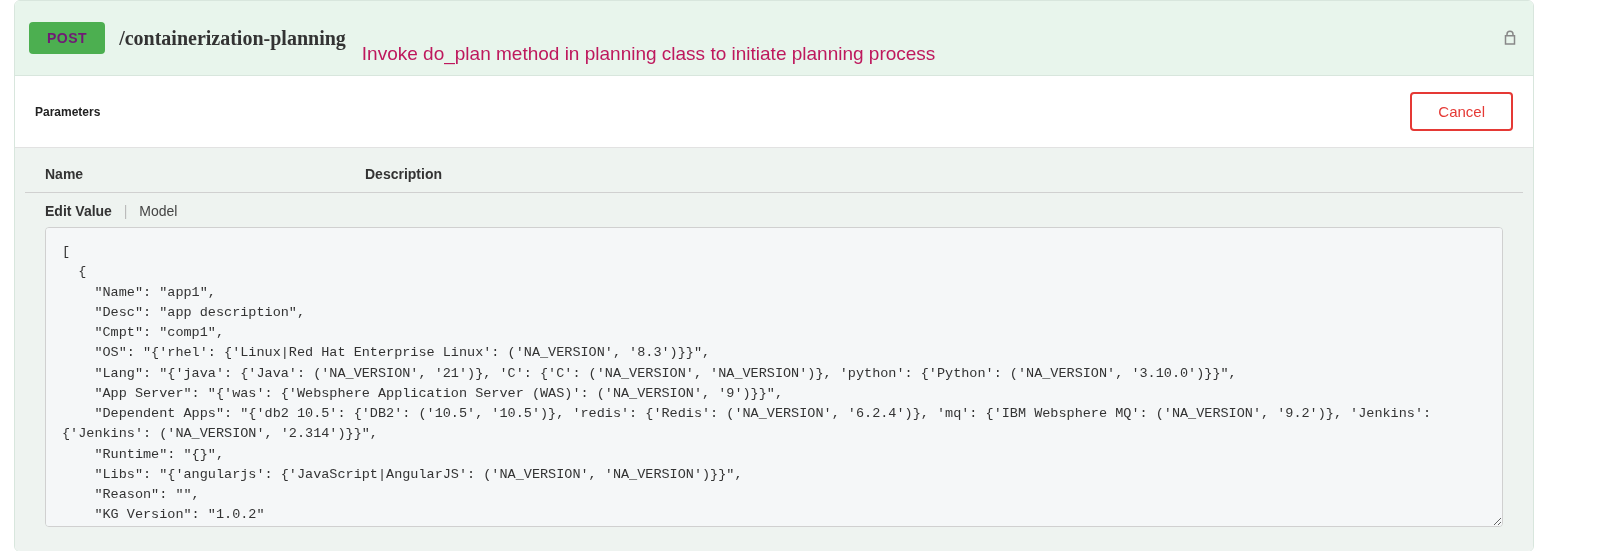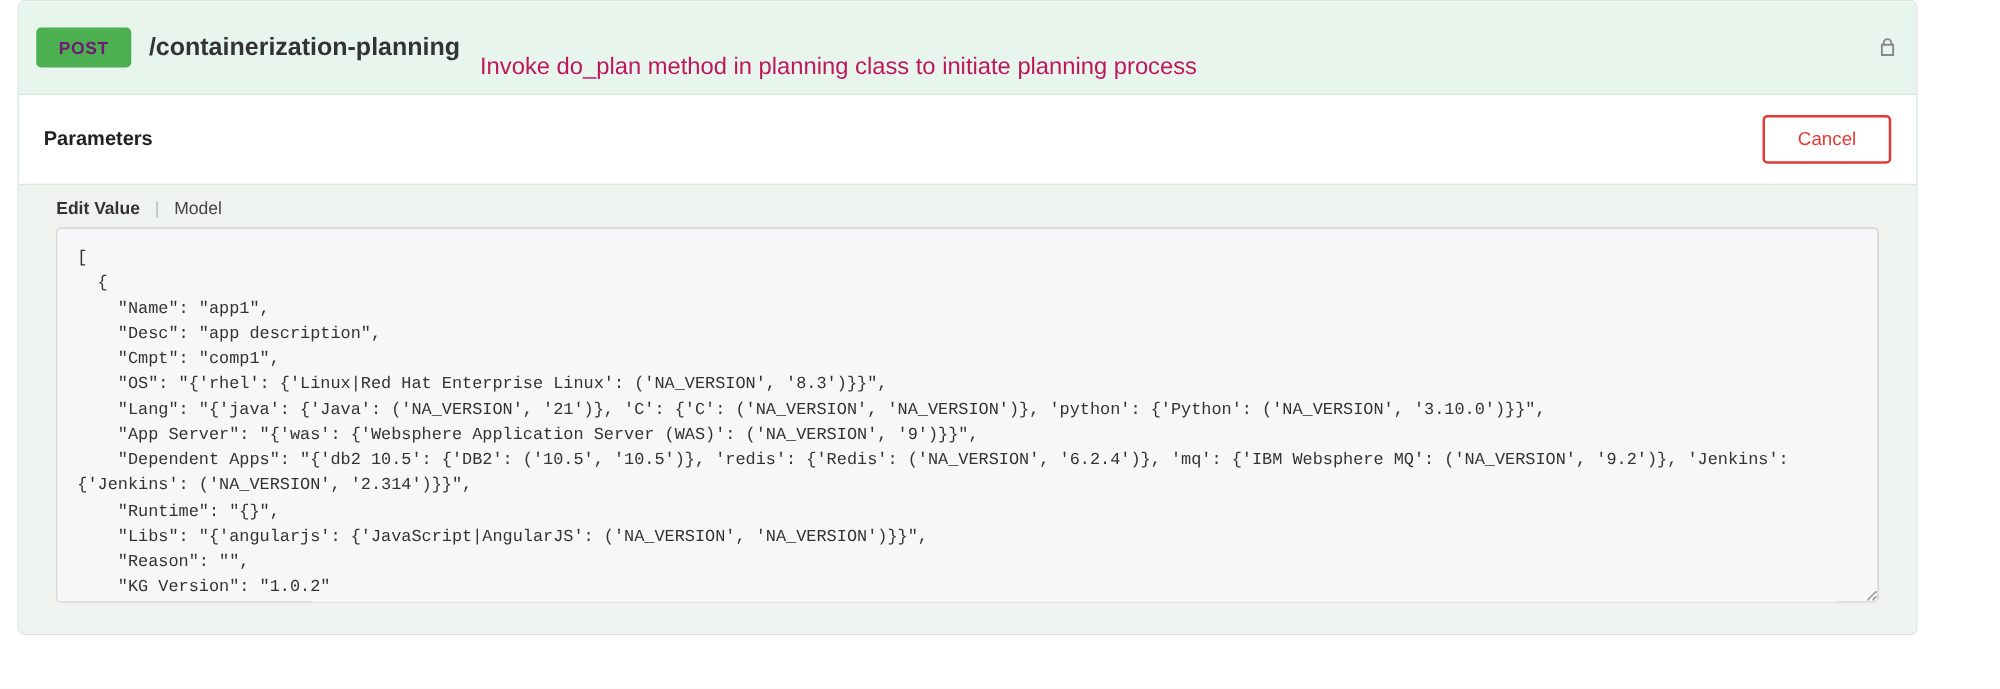--- a/index.html
+++ b/index.html
@@ -1,24 +1,24 @@
 <!DOCTYPE html>
 <html><head>
 <meta charset="utf-8">
 <style>
   * { box-sizing: border-box; }
   html, body { margin:0; padding:0; font-family: -apple-system, BlinkMacSystemFont, "Segoe UI", Helvetica, Arial, sans-serif; background:#fff; }
   .wrap { width:1520px; margin:0 0 0 14px; border:1px solid #d8e6dd; border-radius:6px; overflow:hidden; }
   .opblock-header { display:flex; align-items:center; padding:10px 14px; background:#e8f5ec; border-bottom:1px solid #d8e6dd; }
   .method-badge { background:#4caf50; color:#701a75; font-weight:700; font-size:14px; letter-spacing:0.5px; padding:8px 18px; border-radius:4px; margin-right:14px; }
-  .path { font-family: Liberation Sans, sans-serif; font-size:20px; font-weight:700; color:#333; margin-right:16px; }
+  .path { font-family: Liberation Serif, serif; font-size:20px; font-weight:700; color:#333; margin-right:16px; }
   .summary { font-size:19px; color:#be185d; flex:1;margin-top:32px; }
   .lock { width:18px; height:18px; color:#888; margin-left:10px; }
   .params-bar { display:flex; align-items:center; justify-content:space-between; padding:16px 20px; border-bottom:1px solid #e2e2e2; background:#fff; }
-  .params-title { font-size:16px; font-weight:700; color:#222; }
+  .params-title { font-size:12px; font-weight:700; color:#222; }
   .cancel-btn { border:2px solid #e53935; color:#e53935; background:#fff; font-weight:400; font-size:15px; padding:9px 26px; border-radius:4px; cursor:pointer; }
   .body-section { background:#eef3f0; padding:0; }
   .tbl-head { display:flex; padding:18px 20px 10px 20px; border-bottom:1px solid #d0d0d0; background:#eef3f0; margin:0 10px; }
   .col-name { width:320px; font-size:14px; font-weight:700; color:#333; }
   .col-desc { flex:1; font-size:14px; font-weight:700; color:#333; }
   .tbl-row { display:flex; padding:10px 20px 20px 20px; margin:0 10px; }
   .left-col { width:320px; }
   .param-name { font-size:17px; font-weight:700; color:#222; }
   .req-star { color:#d32f2f; font-size:16px; margin-left:4px; }
   .req-text { color:#d32f2f; font-size:11px; vertical-align:top; margin-left:2px; }
@@ -45,20 +45,24 @@
     </span>
   </div>
 
   <div class="params-bar">
     <span class="params-title">Parameters</span>
     <button class="cancel-btn">Cancel</button>
   </div>
 
   <div class="body-section">
 
+    <div class="tbl-head">
+      <div class="col-name">Name</div>
+      <div class="col-desc">Description</div>
+    </div>
 
     <div class="tbl-row">
 
       <div class="right-col">
         <div class="tabline">
           <span class="tab-active">Edit Value</span>
           <span class="tab-sep">|</span>
           <span>Model</span>
         </div>
         <textarea class="payload-box" style="">[

